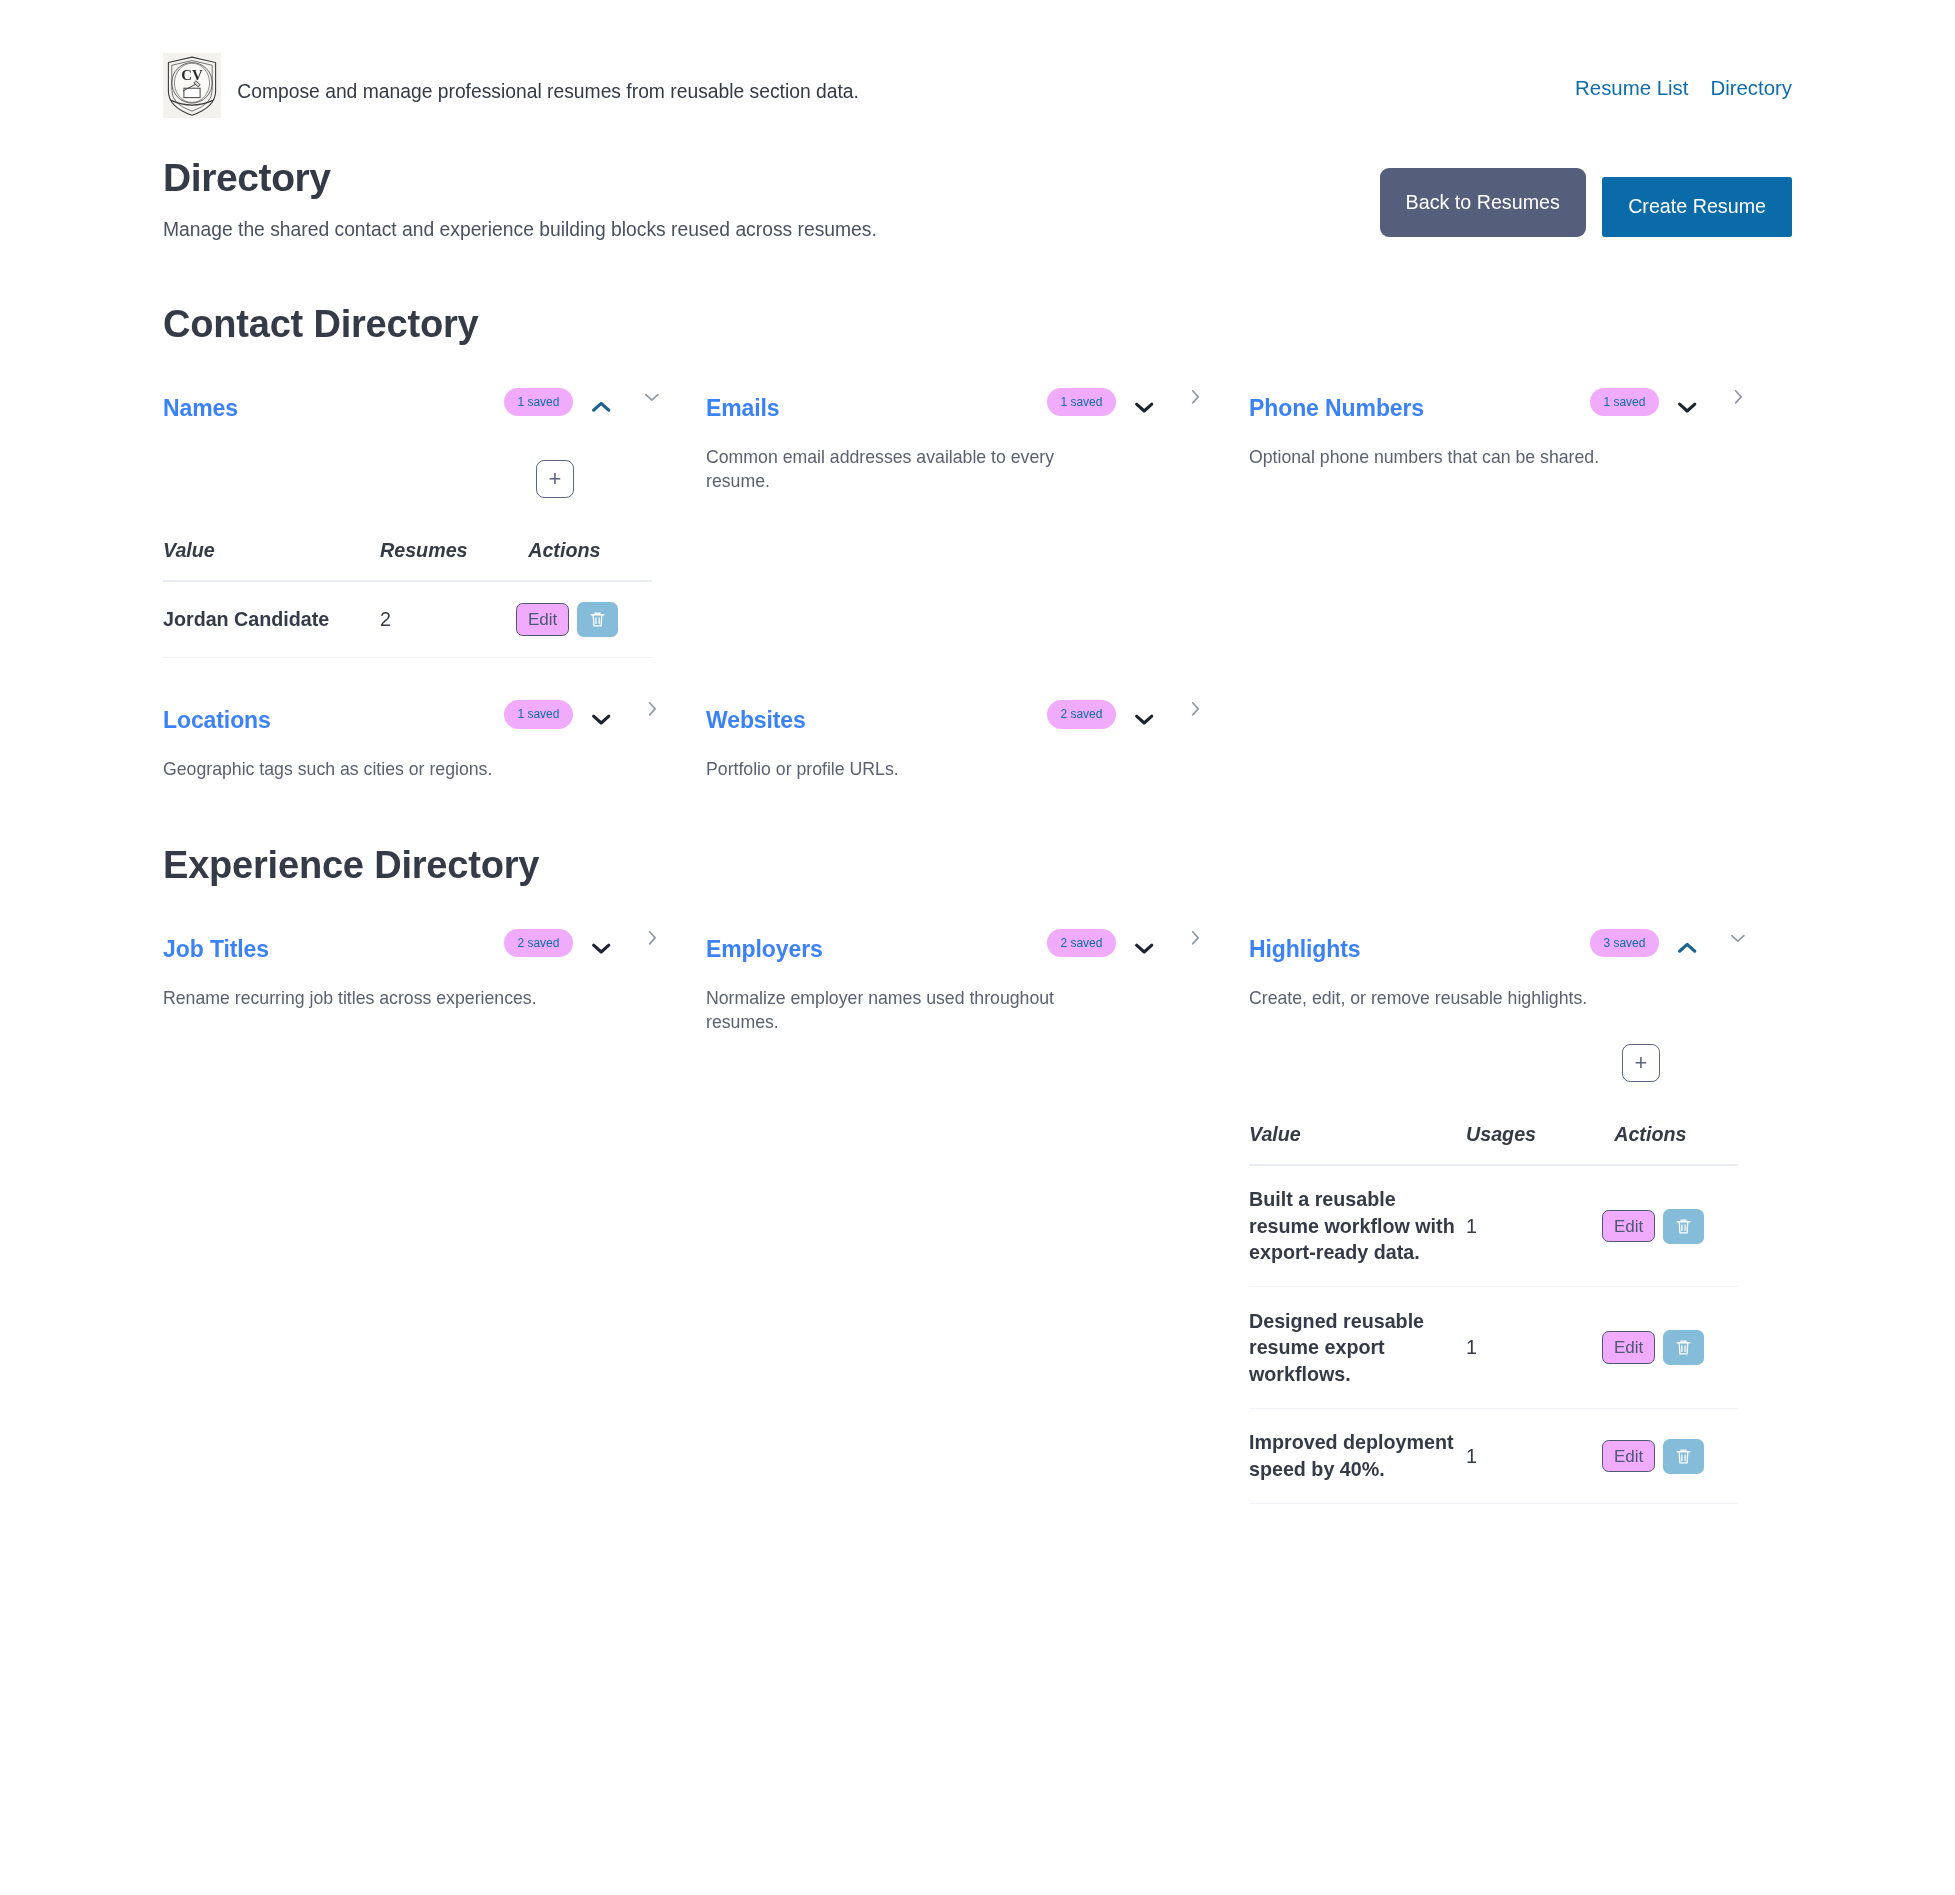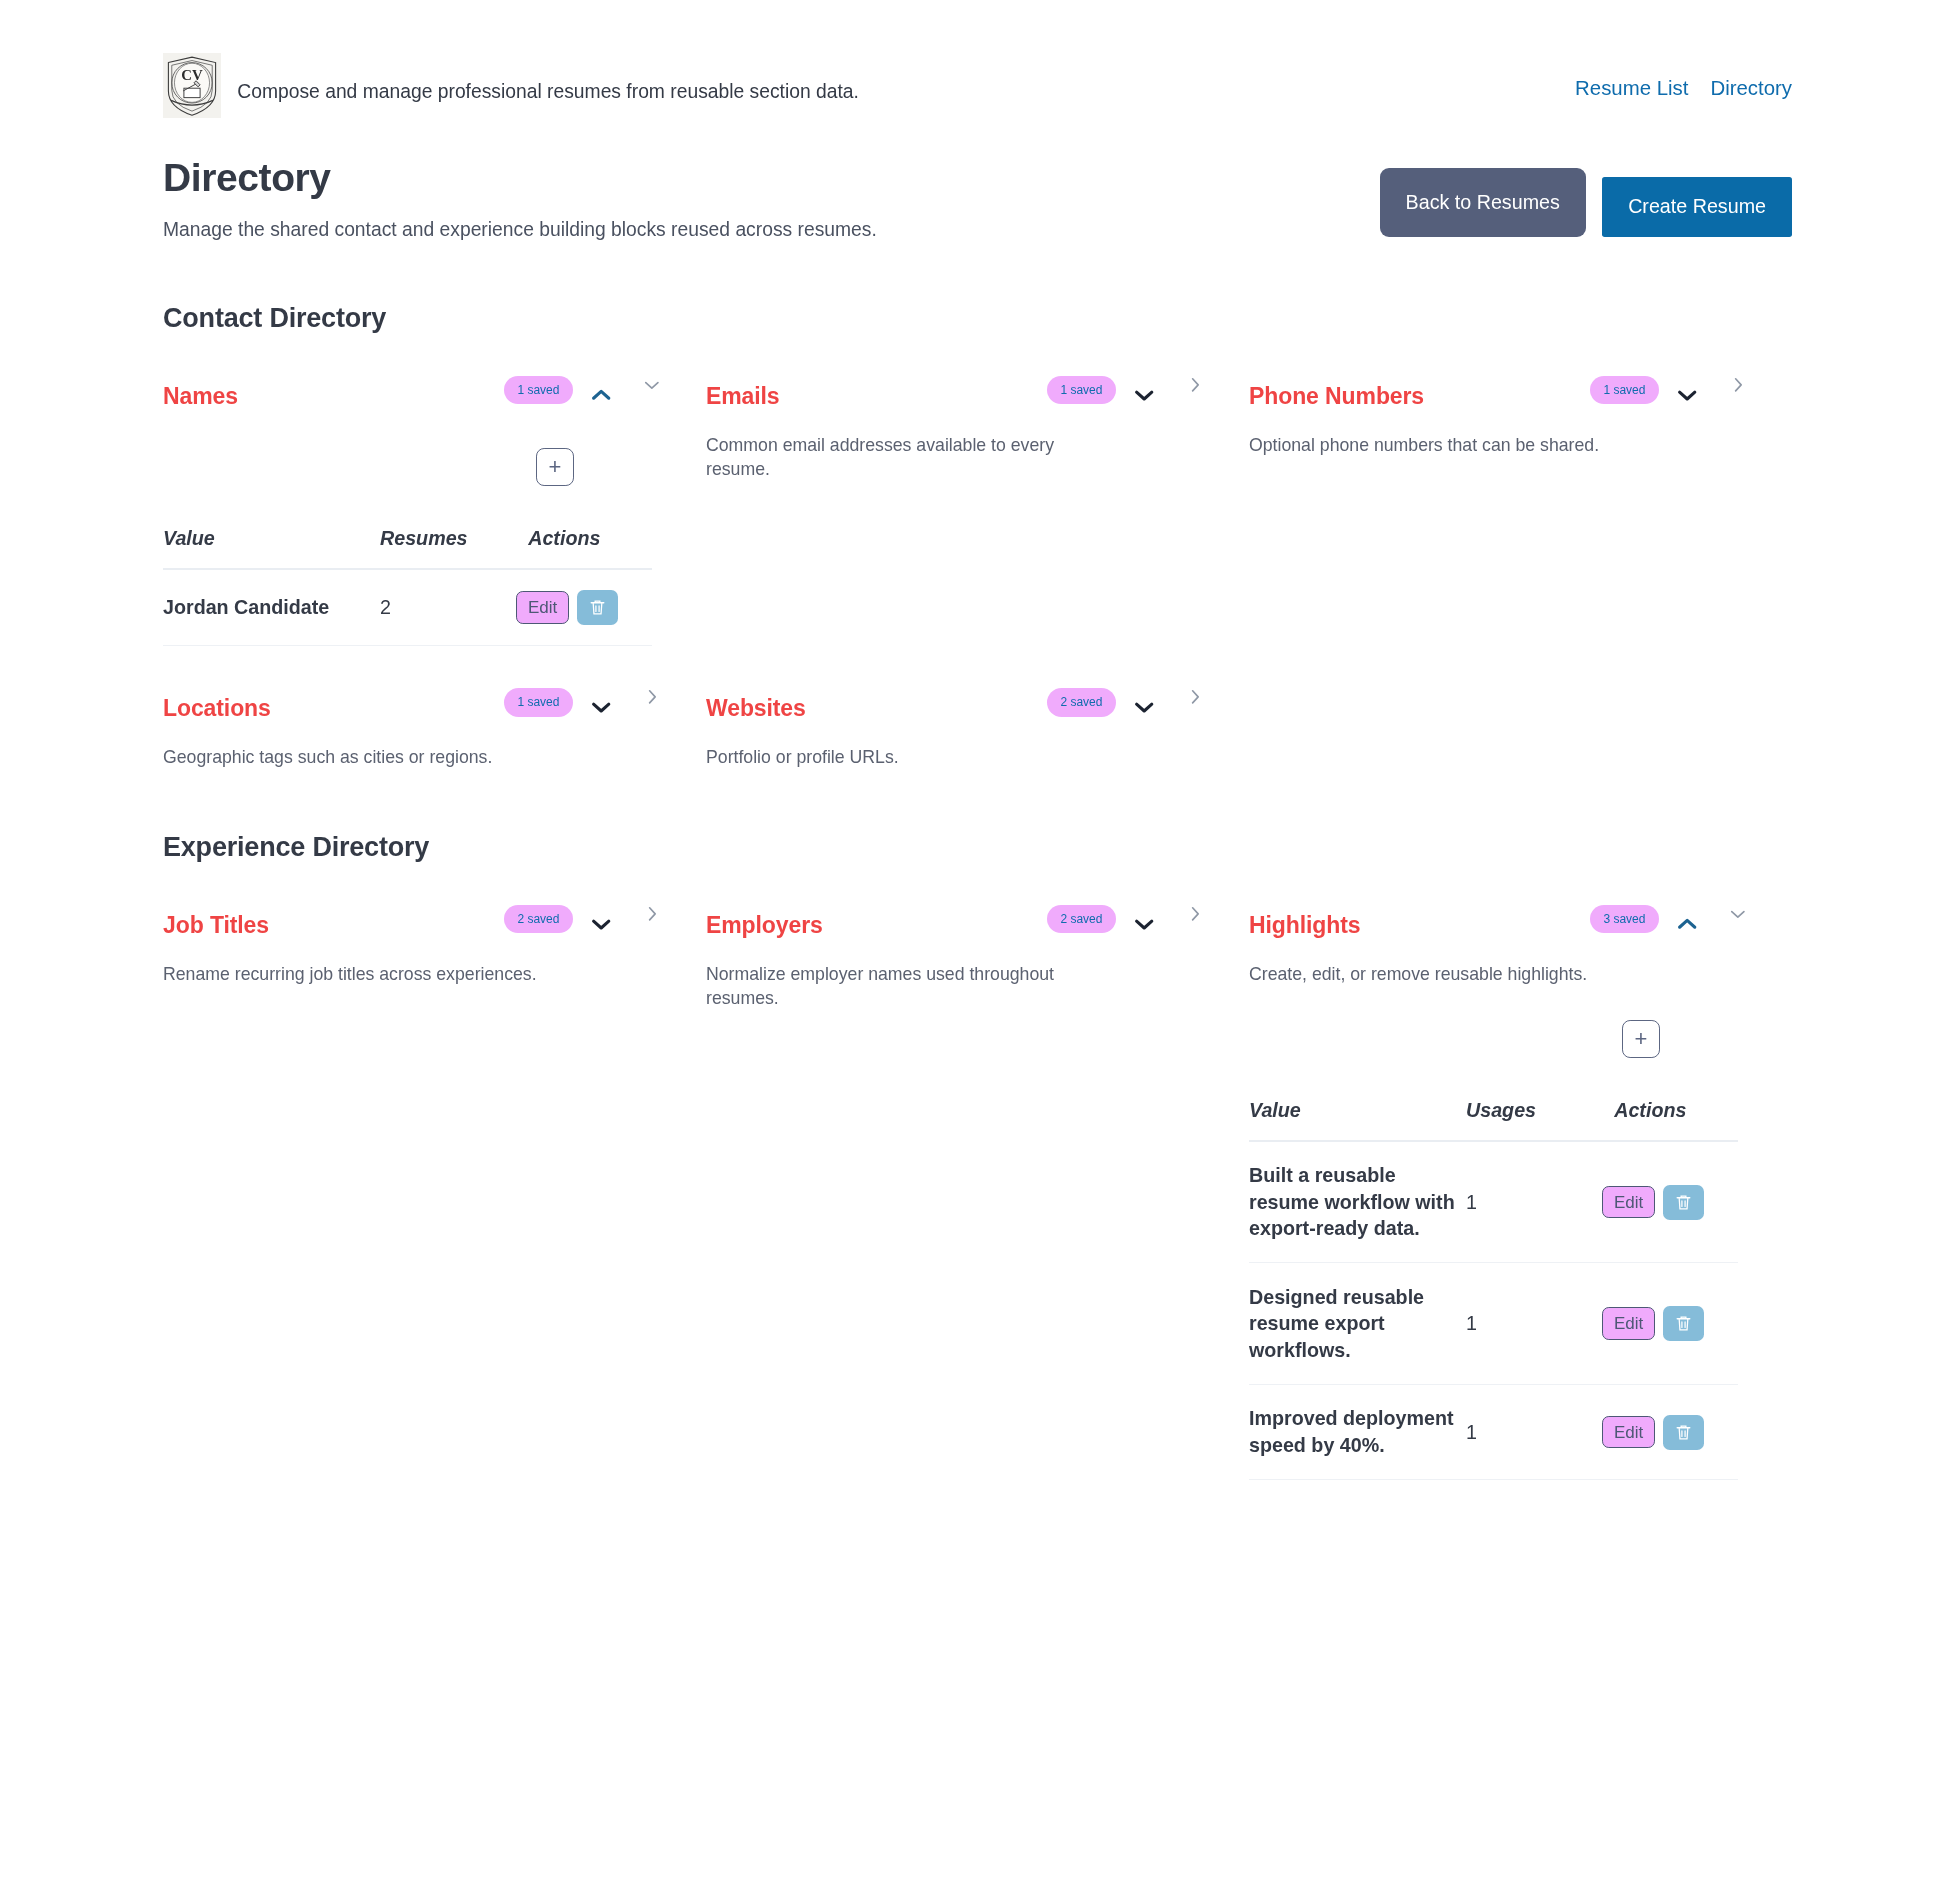--- a/index.html
+++ b/index.html
@@ -81,42 +81,42 @@
   }
   .btn-primary {
     background: #0a6ba8;
     border-radius: 2.7px;
     padding: 20.4px 26px;
     margin-top: 9px;
   }
 
   
   h2.section-title {
-    font-size: 27px;
+    font-size: 38px;
     font-weight: bold;
     color: #343a46;
     margin: 0;
     letter-spacing: -0.2px;
   }
   .section { margin-top: 62px; }
   .section-grid {
     display: grid;
     grid-template-columns: repeat(3, 1fr);
     column-gap: 0px;
     margin-top: 42px;
   }
   .card { padding-right: 41px; }
   .card-head {
     display: flex;
     align-items: flex-start;
   }
   .card-title {
     font-size: 23px;
     font-weight: bold;
-    color: #ef4444;
+    color: #3b82f6;
     flex: 1 1 auto;
     padding-top: 6.8px;
     letter-spacing: -0.1px;
   }
   .badge {
     background: #f0abfc;
     color: #0f6cad;
     font-size: 12px;
     border-radius: 27px;
     padding: 6.8px 13.6px;

